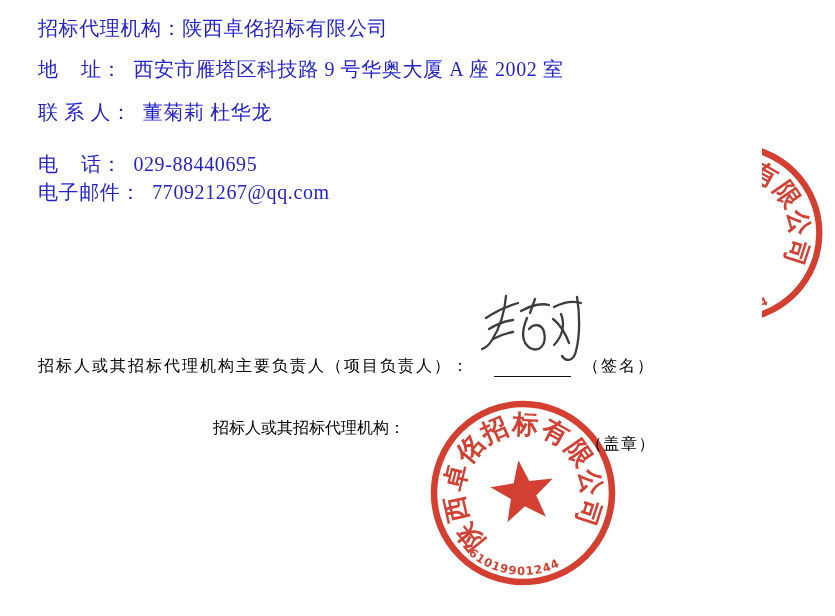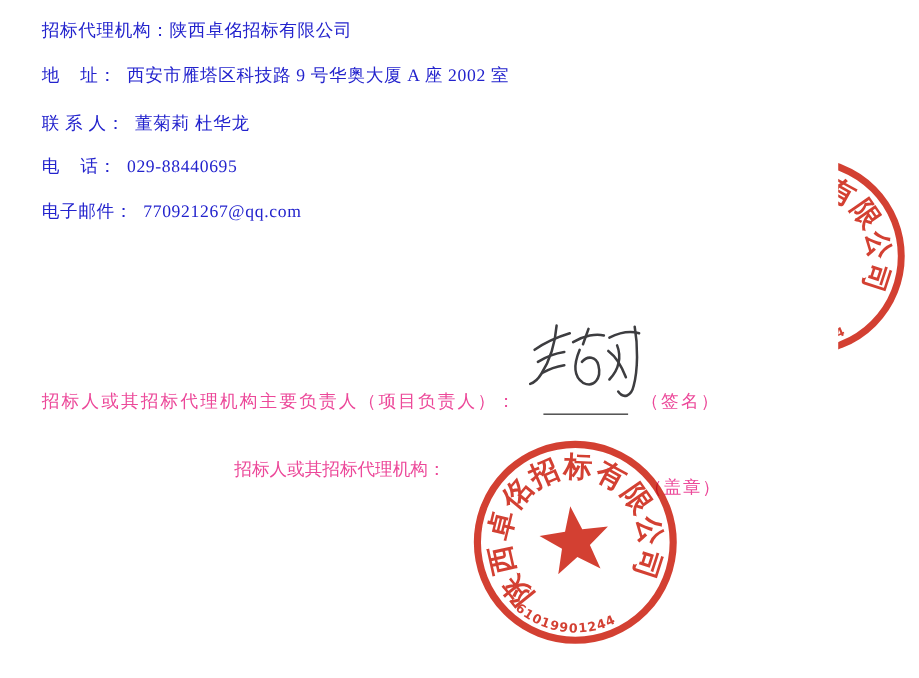--- a/index.html
+++ b/index.html
@@ -3,25 +3,25 @@
 <meta charset="utf-8">
 <style>
   html,body{margin:0;padding:0;}
   body{
     width:835px;height:616px;position:relative;overflow:hidden;
     background:#ffffff;
     font-family:"Liberation Serif","DejaVu Serif",serif;
   }
   .abs{position:absolute;}
   .info-line{
-    left:38px;color:#2323cd;font-size:16px;line-height:17px;
+    left:38px;color:#2323cd;font-size:20px;line-height:17px;
     white-space:pre;letter-spacing:0.6px;
   }
   .black-line{
-    color:#ec4899;font-size:16px;line-height:17px;white-space:pre;
+    color:#000000;font-size:16px;line-height:17px;white-space:pre;
   }
   .spaced{letter-spacing:2px;}
   .sign-underline{
     left:494px;top:361px;width:77px;height:15px;
     border-bottom:1.6px solid #111;
   }
   .seal-svg{mix-blend-mode:multiply;opacity:0.95;}
   .seal-clip{
     left:762px;top:136px;width:73px;height:196px;overflow:hidden;
   }
@@ -31,21 +31,21 @@
   .seal-name{font-family:"Liberation Serif","DejaVu Serif",serif;font-weight:bold;font-size:26px;letter-spacing:1.5px;}
   .seal-num{font-family:"DejaVu Sans","Liberation Sans",sans-serif;font-weight:bold;font-size:11.5px;letter-spacing:1px;}
   .sig-stroke{fill:none;stroke:#3d3d40;stroke-width:2.3;stroke-linecap:round;stroke-linejoin:round;}
 </style>
 </head>
 <body>
 
 <div class="abs info-line" style="top:20px">招标代理机构：陕西卓佲招标有限公司</div>
 <div class="abs info-line" style="top:61px">地    址：  西安市雁塔区科技路 9 号华奥大厦 A 座 2002 室</div>
 <div class="abs info-line" style="top:104px">联 系 人：  董菊莉 杜华龙</div>
-<div class="abs info-line" style="top:143px">电    话：  029-88440695</div>
+<div class="abs info-line" style="top:156px">电    话：  029-88440695</div>
 <div class="abs info-line" style="top:184px">电子邮件：  770921267@qq.com</div>
 
 <div class="abs seal-clip">
   <svg width="194" height="194" viewBox="0 0 200 200" class="seal-svg">
     <defs>
       <path id="nameArc2" d="M 63.1 147.3 A 60 60 0 1 1 150.9 131.8" fill="none"></path>
       <path id="numArc2" d="M 45.1 160.9 A 82 82 0 0 0 141.0 171.0" fill="none"></path>
     </defs>
     <circle cx="100" cy="100" r="89" class="seal-ring" stroke="#d13527"></circle>
     <polygon points="100,67 107.9,89.1 131.4,89.8 112.8,104.2 119.4,126.7 100,113.5 80.6,126.7 87.2,104.2 68.6,89.8 92.1,89.1" fill="#d13527" transform="rotate(-8 100 100)"></polygon>

